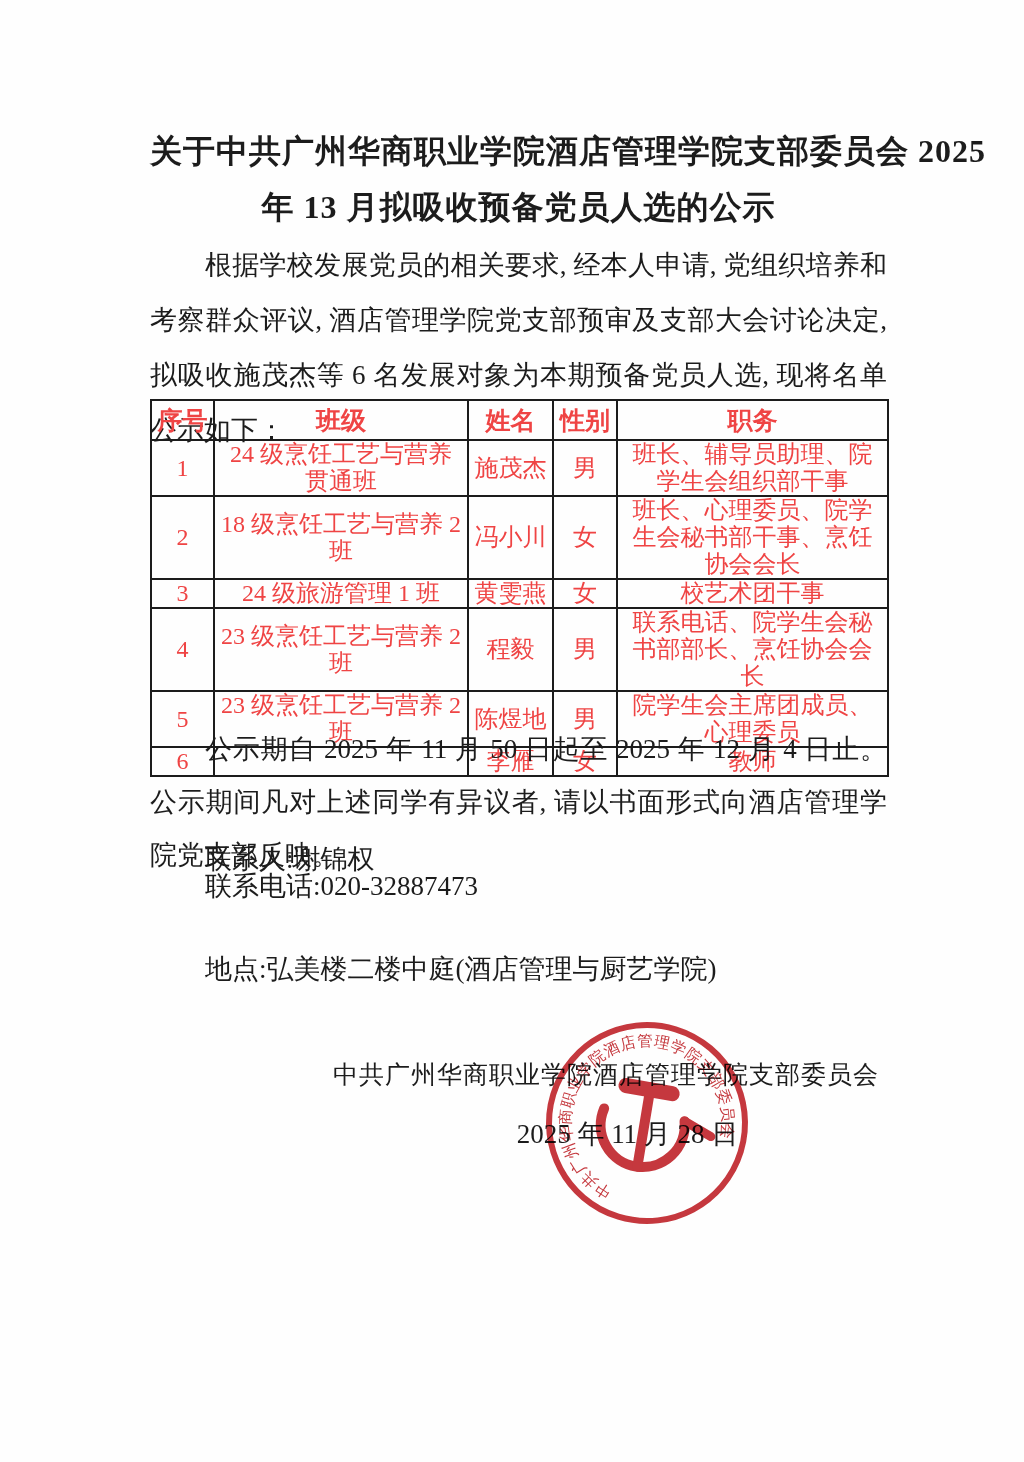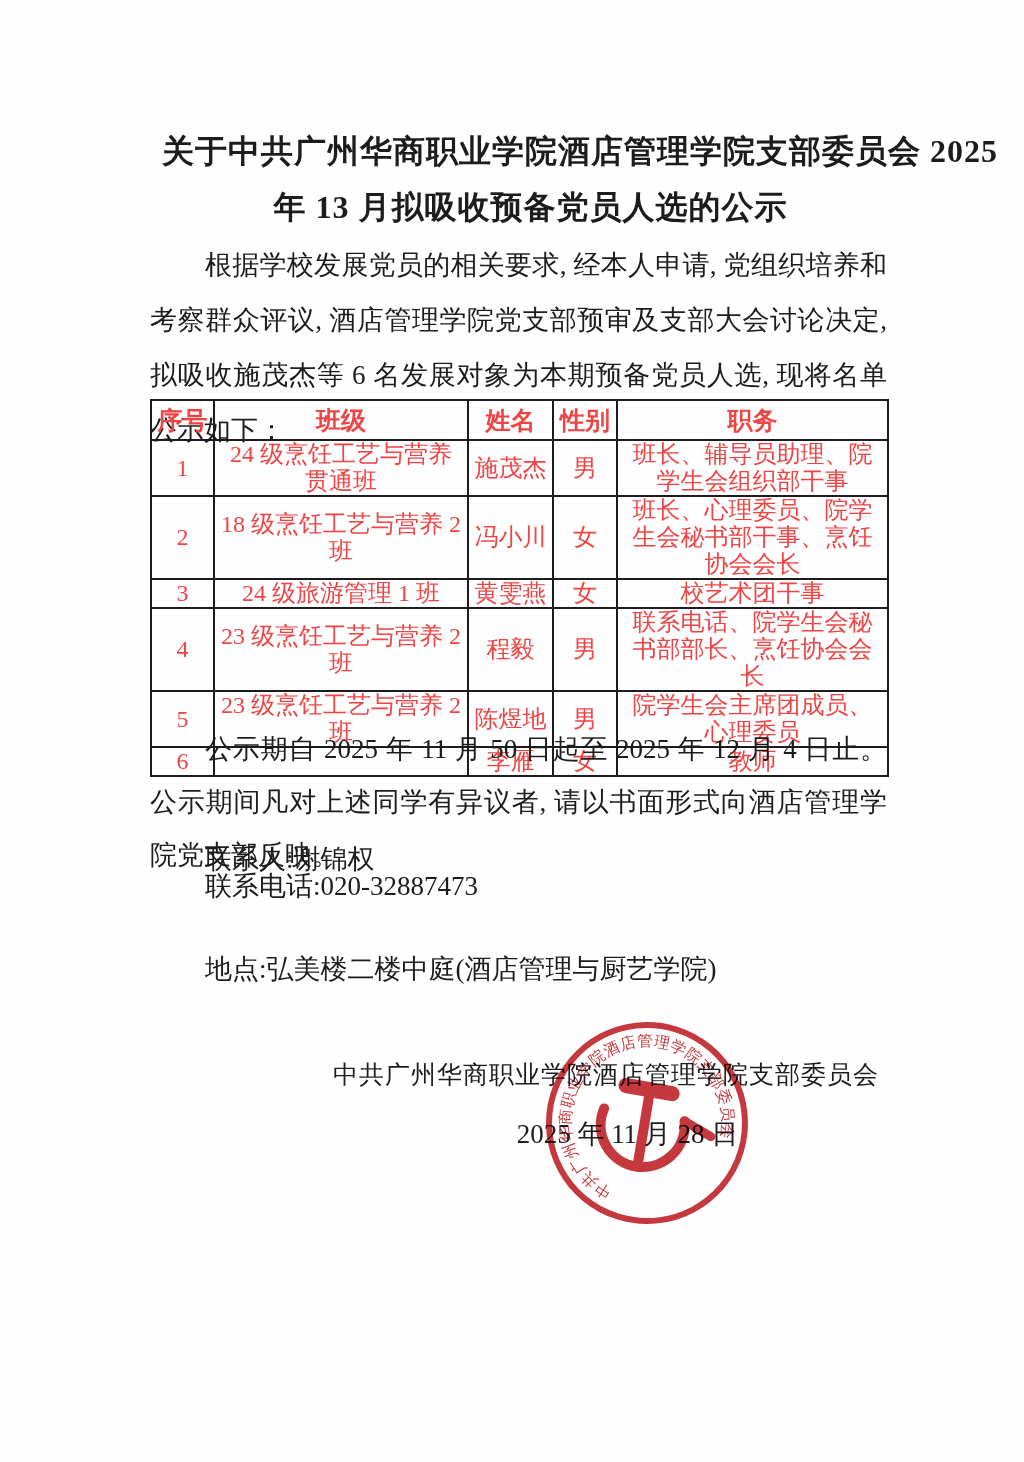--- a/index.html
+++ b/index.html
@@ -7,21 +7,21 @@
     position:relative;
     width:1024px;height:1462px;
     margin:0 auto;
     background:#fefefe;
     font-family:"Liberation Serif","DejaVu Serif",serif;
     color:#1c1c1c;
     overflow:hidden;
   }
   .content{position:absolute;left:150px;top:0;width:737px;}
   .title{
-    position:absolute;left:12px;width:737px;
+    position:absolute;left:0;width:737px;
     font-size:32px;font-weight:700;text-align:center;
     letter-spacing:1px;white-space:nowrap;
   }
   .title.l1{top:130px;}
   .title.l2{top:186px;}
   .para{
     position:absolute;left:0;width:737px;
     font-size:27px;line-height:55px;
     text-align:justify;text-justify:inter-ideograph;
     text-indent:55px;

